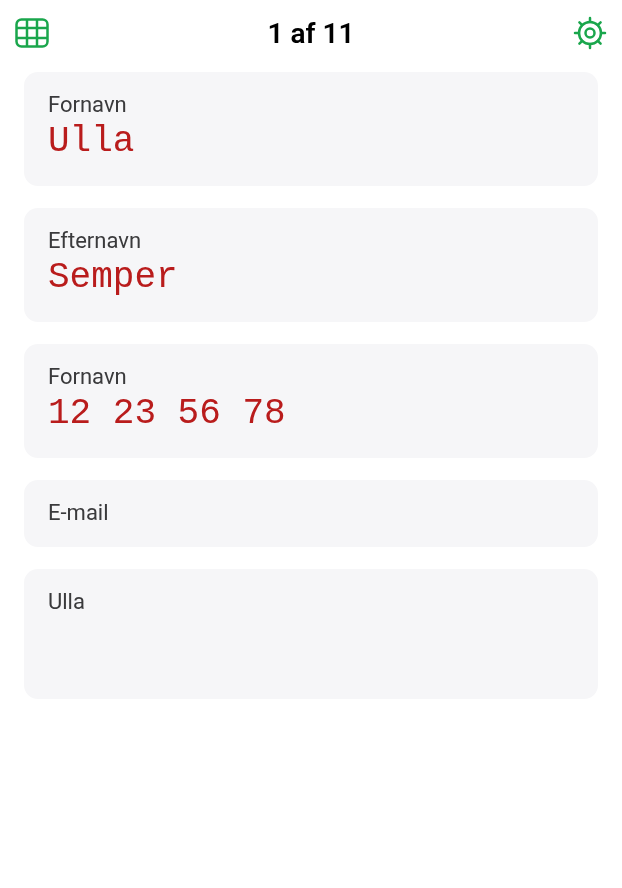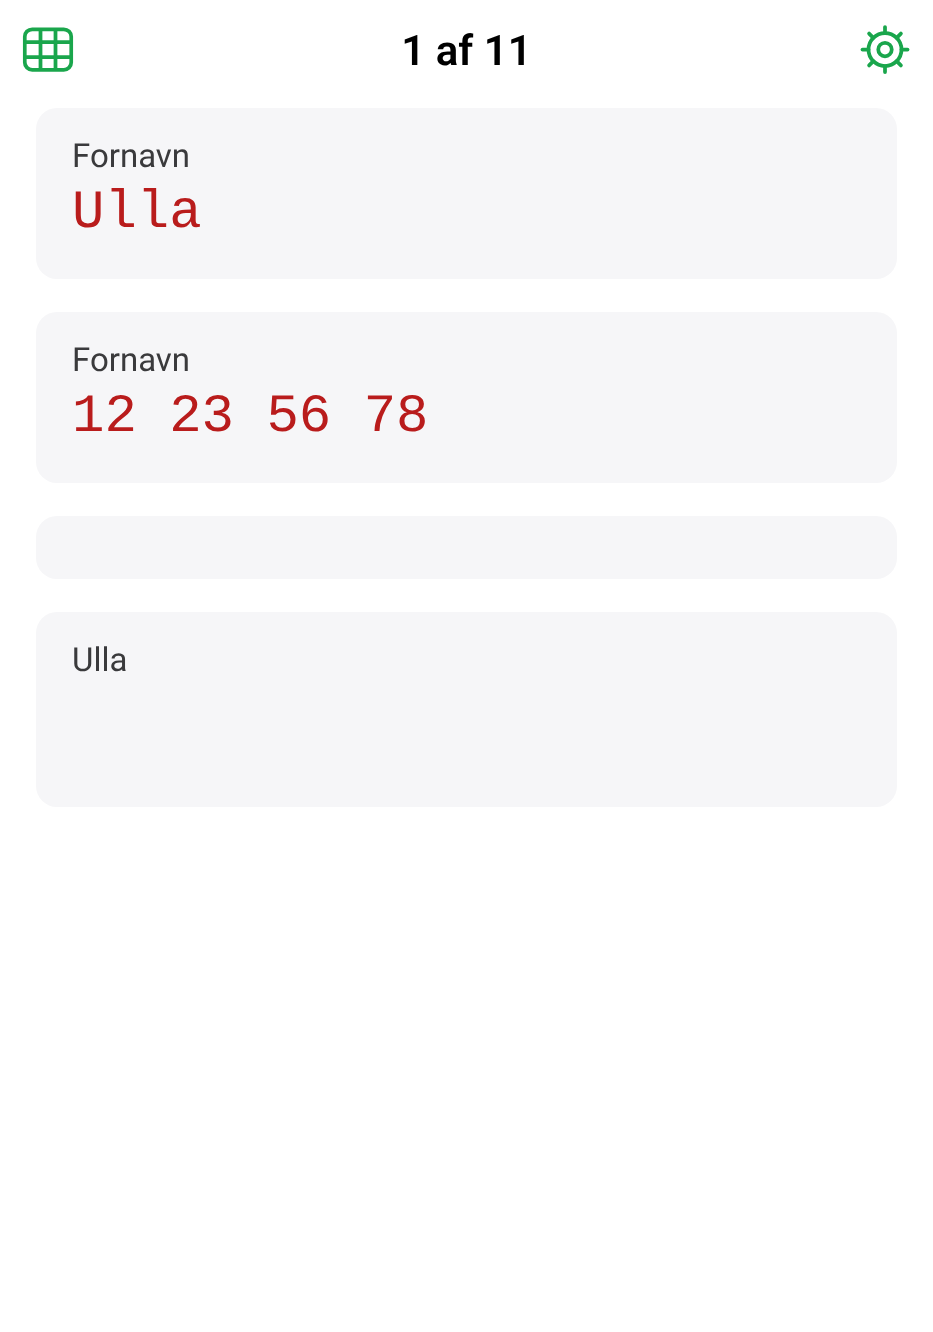--- a/index.html
+++ b/index.html
@@ -103,27 +103,32 @@
   </div>
 </div>
 
 <div class="content">
 
   <div class="card">
     <div class="card-label">Fornavn</div>
     <div class="card-value">Ulla</div>
   </div>
 
+  <div class="card">
+    <div class="card-label">Efternavn</div>
+    <div class="card-value">Semper</div>
+  </div>
 
   <div class="card">
     <div class="card-label">Fornavn</div>
     <div class="card-value">12 23 56 78</div>
   </div>
 
   <div class="card">
+    <div class="card-label">E-mail</div>
   </div>
 
   <div class="notes-card">
     <div class="card-label">Ulla</div>
     <div class="card-value"></div>
   </div>
 
 </div>
 
 </body></html>

